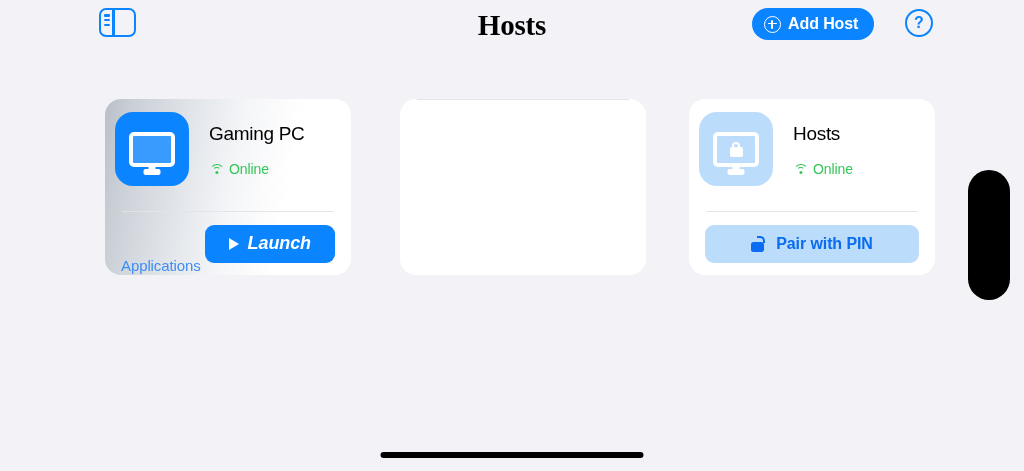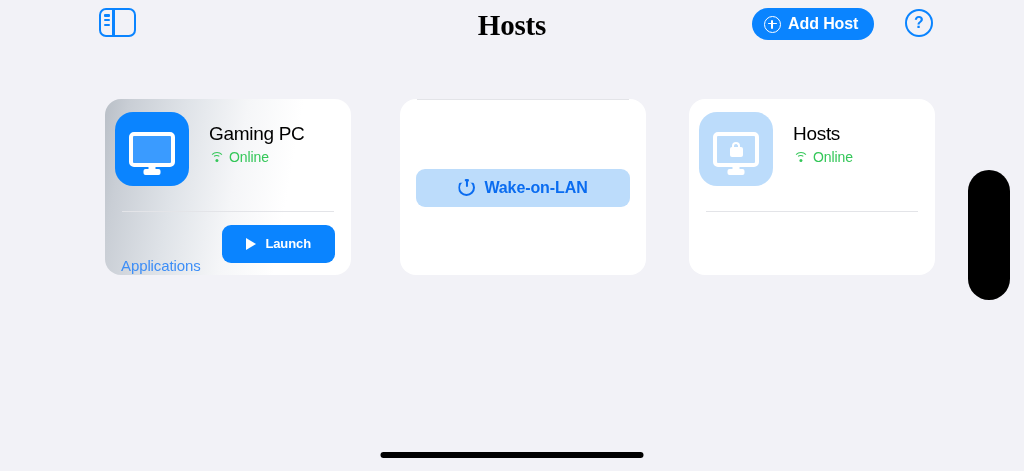--- a/index.html
+++ b/index.html
@@ -117,21 +117,21 @@
   .padlock { width:13px; height:15px; position:relative; }
   .padlock .body { position:absolute; bottom:0; left:0; width:13px; height:10px; background:#fff; border-radius:2px; }
   .padlock .shackle {
     position:absolute; top:0; left:2.6px; width:7.8px; height:8px;
     border:2.4px solid #fff; border-bottom:none;
     border-radius:5px 5px 0 0;
   }
 
   .host-meta { padding-left:20px; padding-top:11px; }
   .host-name { font-size:19px; font-weight:400; color:#000; letter-spacing:-0.3px; line-height:1.15; }
-  .host-status { display:flex; align-items:center; gap:5px; margin-top:4px; font-size:14px; letter-spacing:-0.1px; }
+  .host-status { display:flex; align-items:center; gap:5px; margin-top:16px; font-size:14px; letter-spacing:-0.1px; }
   .host-status.online  { color:#34c759; }
   .host-status.offline { color:#9b9ba1; }
 
   
   .wifi { width:15px; height:12px; position:relative; flex:none; }
   .wifi span {
     position:absolute; left:50%; transform:translateX(-50%);
     border:1.9px solid currentColor; border-bottom-color:transparent;
     border-left-color:transparent; border-right-color:transparent;
     border-radius:50%;
@@ -162,22 +162,22 @@
   .applications-link {
     font-size:15px; color:#3d8ef7; letter-spacing:-0.1px;
     background:none; border:none; padding:0; cursor:pointer;
     font-family:inherit;
     margin-top:43px;
   }
   .launch-btn {
     margin-left:auto;
     height:38px; padding:0 24px; border:none; border-radius:9px;
     background:#0a84ff; color:#fff; cursor:pointer;
-    font-size:13px; font-weight:600; font-family:inherit;
-    display:flex; align-items:center; gap:9px; letter-spacing:-0.1px;
+    font-size:18px; font-weight:600; font-family:inherit;
+    display:flex; align-items:center; gap:9px; letter-spacing:-0.1px;font-style:italic;
   }
   .play-tri {
     width:0; height:0; flex:none;
     border-top:6px solid transparent; border-bottom:6px solid transparent;
     border-left:10px solid #fff;
   }
 
   .wide-btn {
     width:100%; height:38px; border:none; border-radius:9px;
     background:#bcdcfb; color:#0a6cf0; cursor:pointer;
@@ -269,29 +269,20 @@
         <button class="applications-link">Applications</button>
         <button class="launch-btn">
           <span class="play-tri"></span>
           <span>Launch</span>
         </button>
       </div>
     </div>
 
     <div class="card c1">
       <div class="card-sep"></div>
-      <div class="card-bottom">
-        <button class="wide-btn">
-          <span class="power">
-            <span class="ring"></span>
-              <span class="bar"></span>
-          </span>
-          <span>Wake-on-LAN</span>
-        </button>
-      </div>
     </div>
 
     <div class="card c2">
       <div class="card-top">
         <div class="host-icon light">
           <div class="mon lock">
             <div class="screen-rect">
               <span class="padlock">
                 <span class="shackle"></span>
                   <span class="body"></span>
@@ -307,19 +298,28 @@
             <span class="wifi">
               <span class="a1"></span>
                 <span class="a2"></span>
                 <span class="dot"></span>
             </span>
             <span>Online</span>
           </div>
         </div>
       </div>
       <div class="card-sep"></div>
+      <div class="card-bottom">
+        <button class="wide-btn">
+          <span class="unlock">
+            <span class="shackle"></span>
+              <span class="body"></span>
+          </span>
+          <span>Pair with PIN</span>
+        </button>
+      </div>
     </div>
 
   </div>
 
   <div class="side-pill"></div>
   <div class="home-indicator"></div>
 </div>
 
 </body></html>

